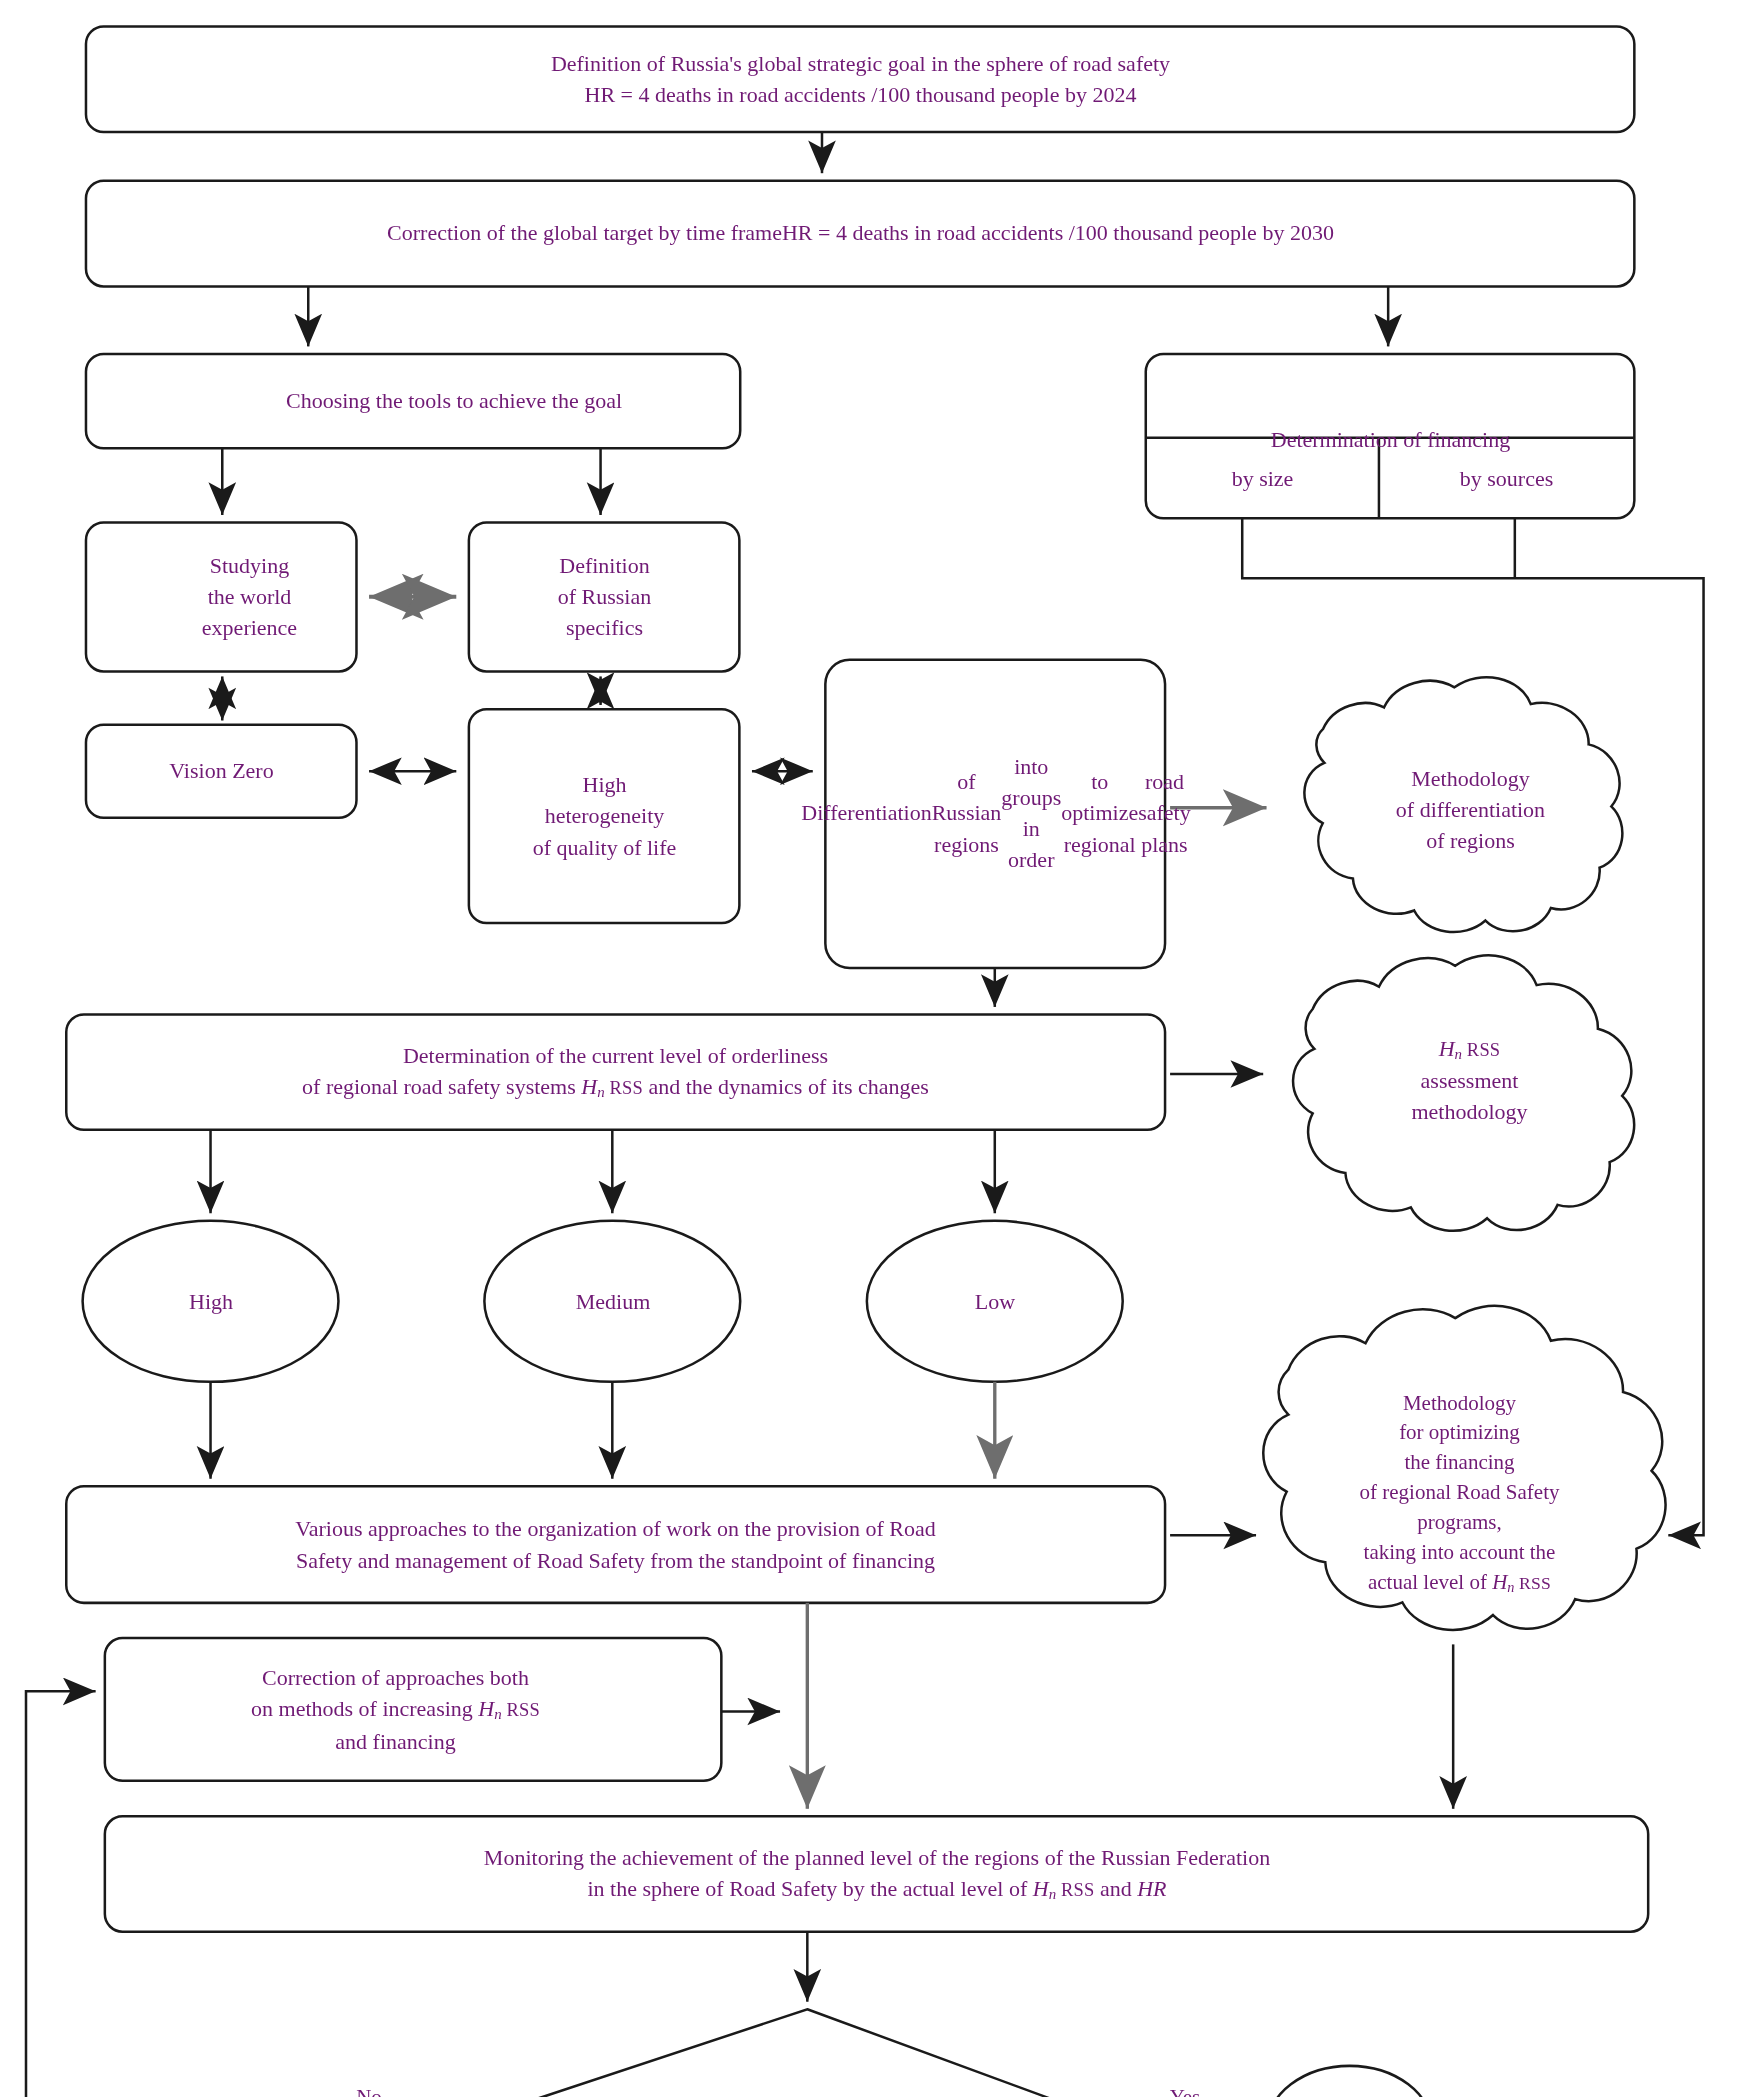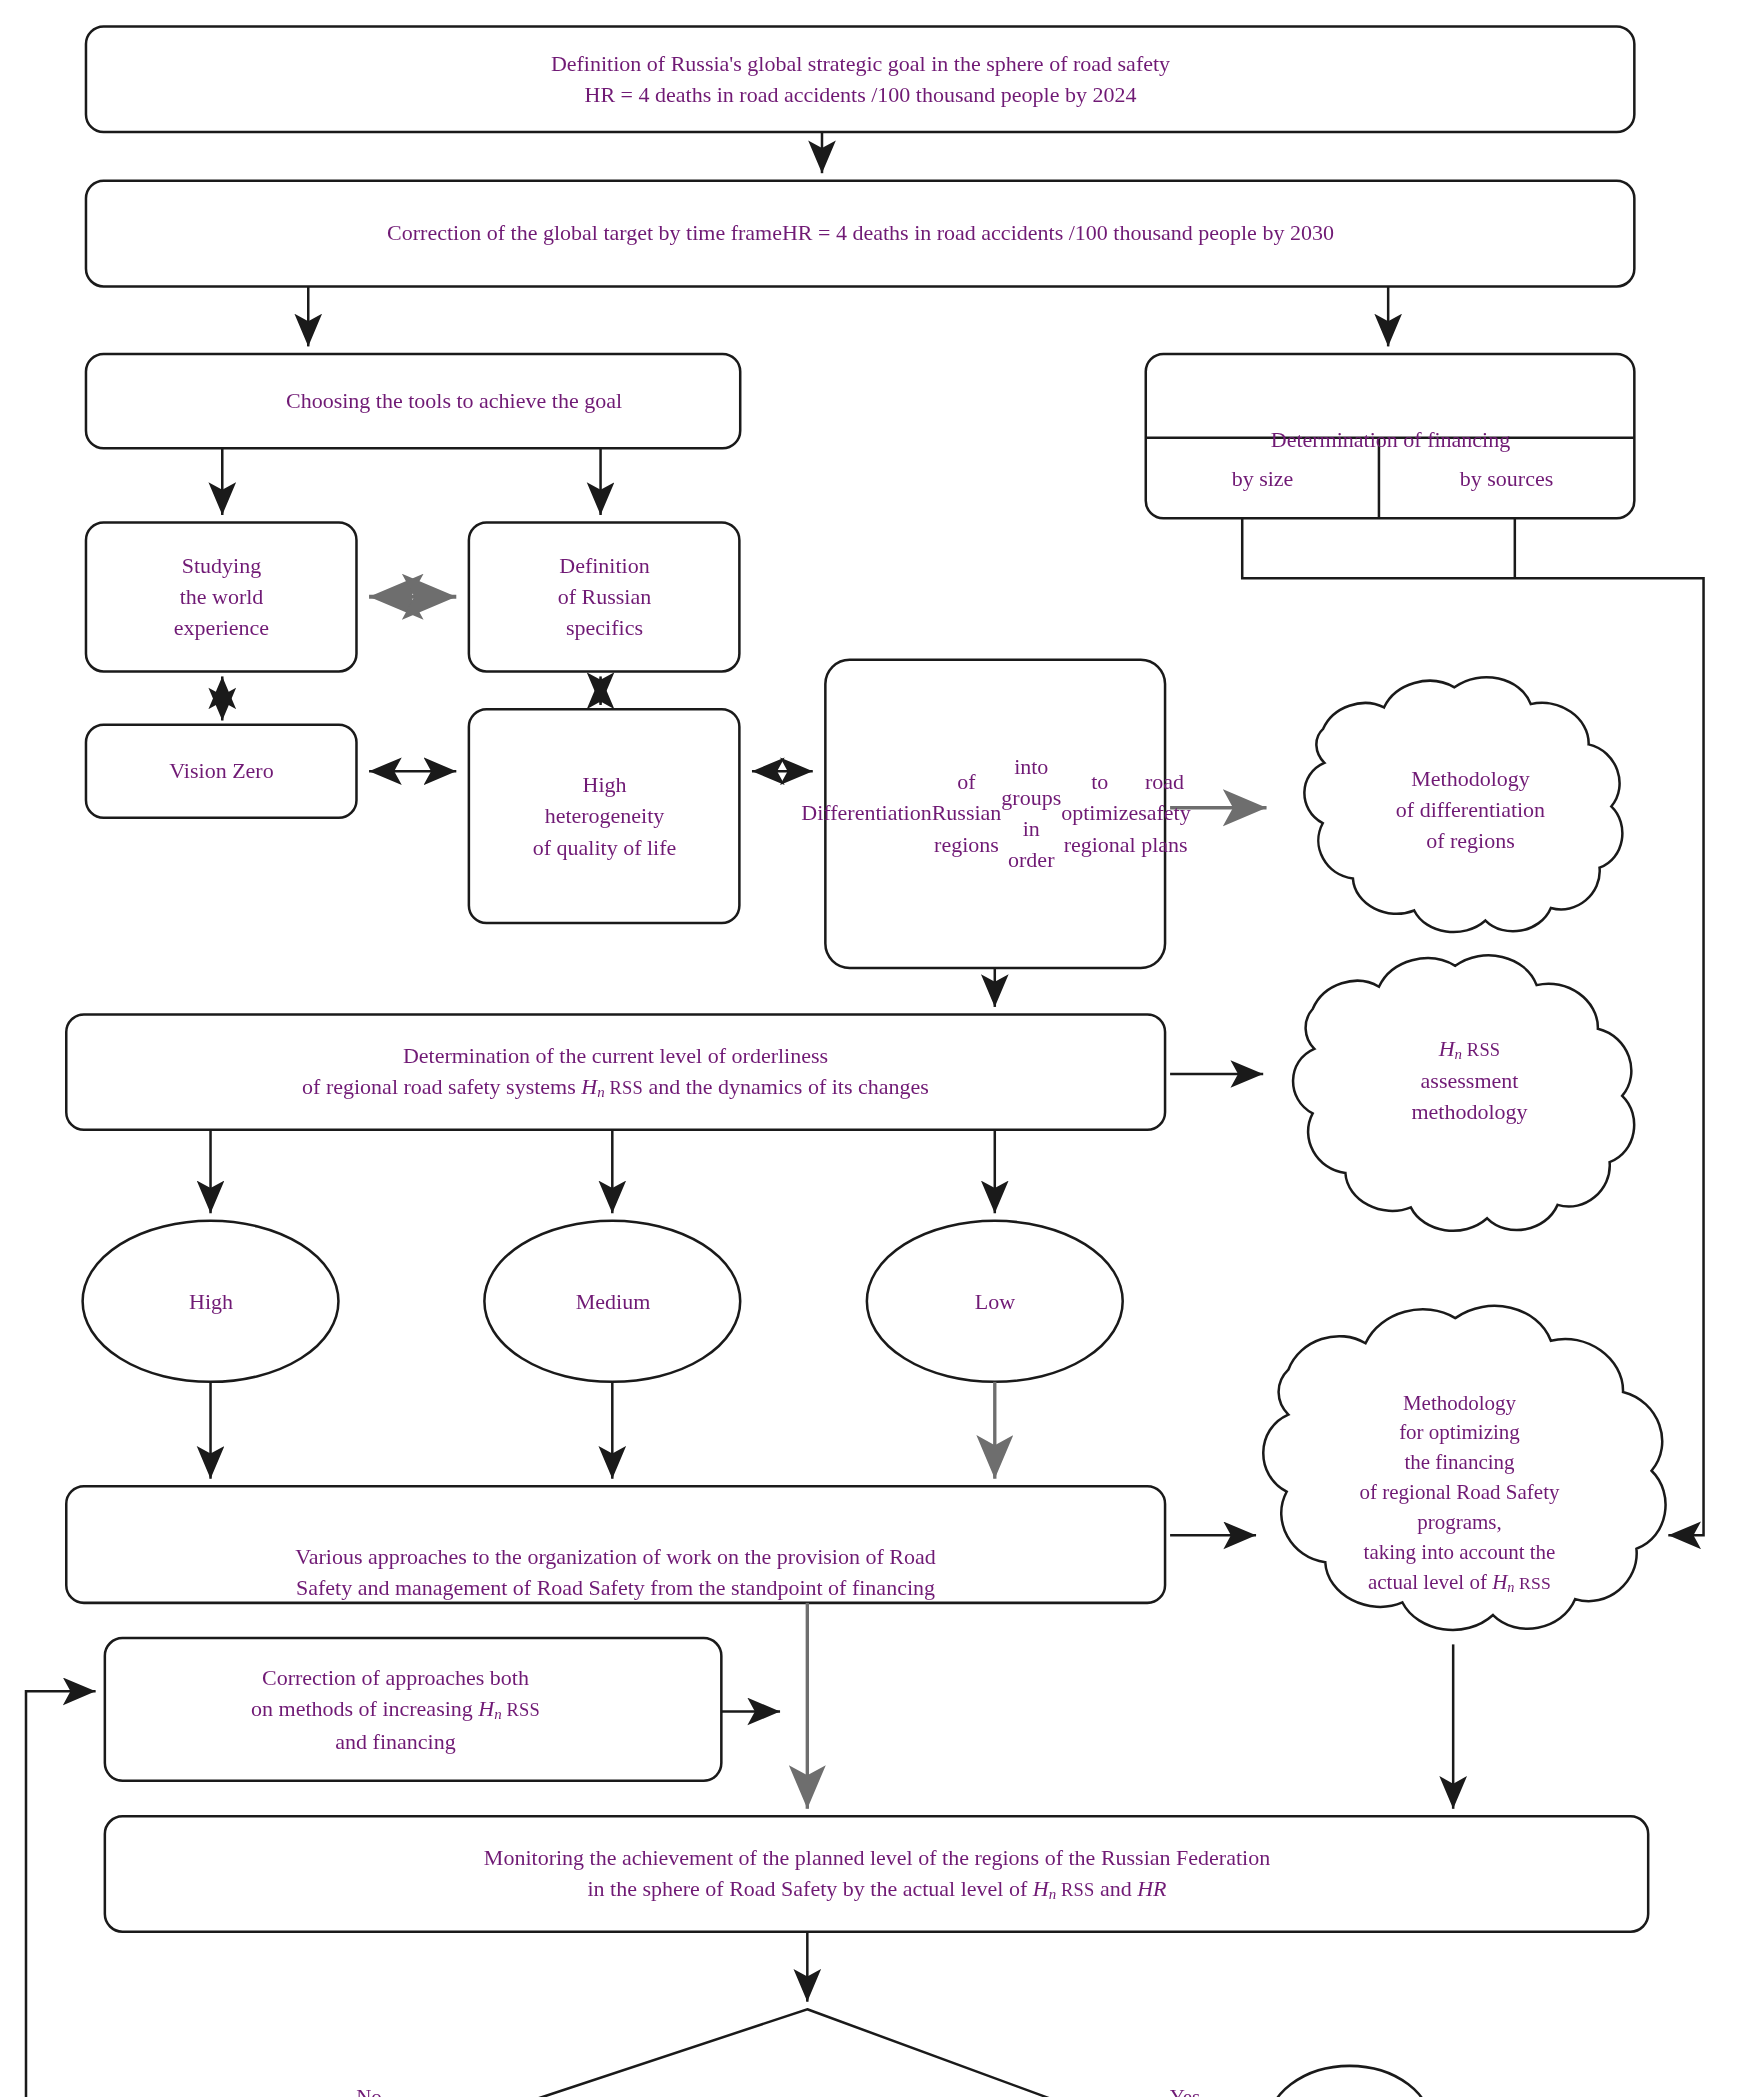--- a/index.html
+++ b/index.html
@@ -169,21 +169,21 @@
     <span>Correction of the global target by time frame</span>
     <span>HR = 4 deaths in road accidents /100 thousand people by 2030</span>
   </div>
 
   <div class="lbl node-text" style="left:86px;top:354px;width:654px;height:94px;padding-left:41px;">Choosing the tools to achieve the goal</div>
 
   <div class="lbl node-text" style="left:1146px;top:354px;width:489px;height:84px;margin-top:44px;">Determination of financing</div>
   <div class="lbl node-text" style="left:1146px;top:438px;width:233px;height:81px;">by size</div>
   <div class="lbl node-text" style="left:1379px;top:438px;width:255px;height:81px;">by sources</div>
 
-  <div class="lbl node-text" style="left:86px;top:522px;width:271px;height:149px;flex-direction:column;">
+  <div class="lbl node-text" style="left:86px;top:522px;width:271px;height:149px;flex-direction:column;padding-left:28px;">
     <span>Studying</span>
     <span>the world</span>
     <span>experience</span>
   </div>
 
   <div class="lbl node-text" style="left:469px;top:522px;width:271px;height:149px;flex-direction:column;">
     <span>Definition</span>
     <span>of Russian</span>
     <span>specifics</span>
   </div>
@@ -218,21 +218,21 @@
   <div class="lbl node-text" style="left:1304px;top:1011px;width:331px;height:138px;flex-direction:column;">
     <span><span class="it">H</span><span class="sub">n</span><span class="sc"> RSS</span></span>
     <span>assessment</span>
     <span>methodology</span>
   </div>
 
   <div class="lbl node-text" style="left:83px;top:1263px;width:256px;height:77px;">High</div>
   <div class="lbl node-text" style="left:485px;top:1263px;width:256px;height:77px;">Medium</div>
   <div class="lbl node-text" style="left:867px;top:1263px;width:256px;height:77px;">Low</div>
 
-  <div class="lbl node-text" style="left:66px;top:1486px;width:1099px;height:117px;flex-direction:column;justify-content:flex-end;">
+  <div class="lbl node-text" style="left:66px;top:1486px;width:1099px;height:117px;flex-direction:column;">
     <span>Various approaches to the organization of work on the provision of Road</span>
     <span>Safety and management of Road Safety from the standpoint of financing</span>
   </div>
 
   <div class="lbl small-text" style="left:1275px;top:1363px;width:369px;height:260px;flex-direction:column;">
     <span>Methodology</span>
     <span>for optimizing</span>
     <span>the financing</span>
     <span>of regional Road Safety</span>
     <span>programs,</span>

